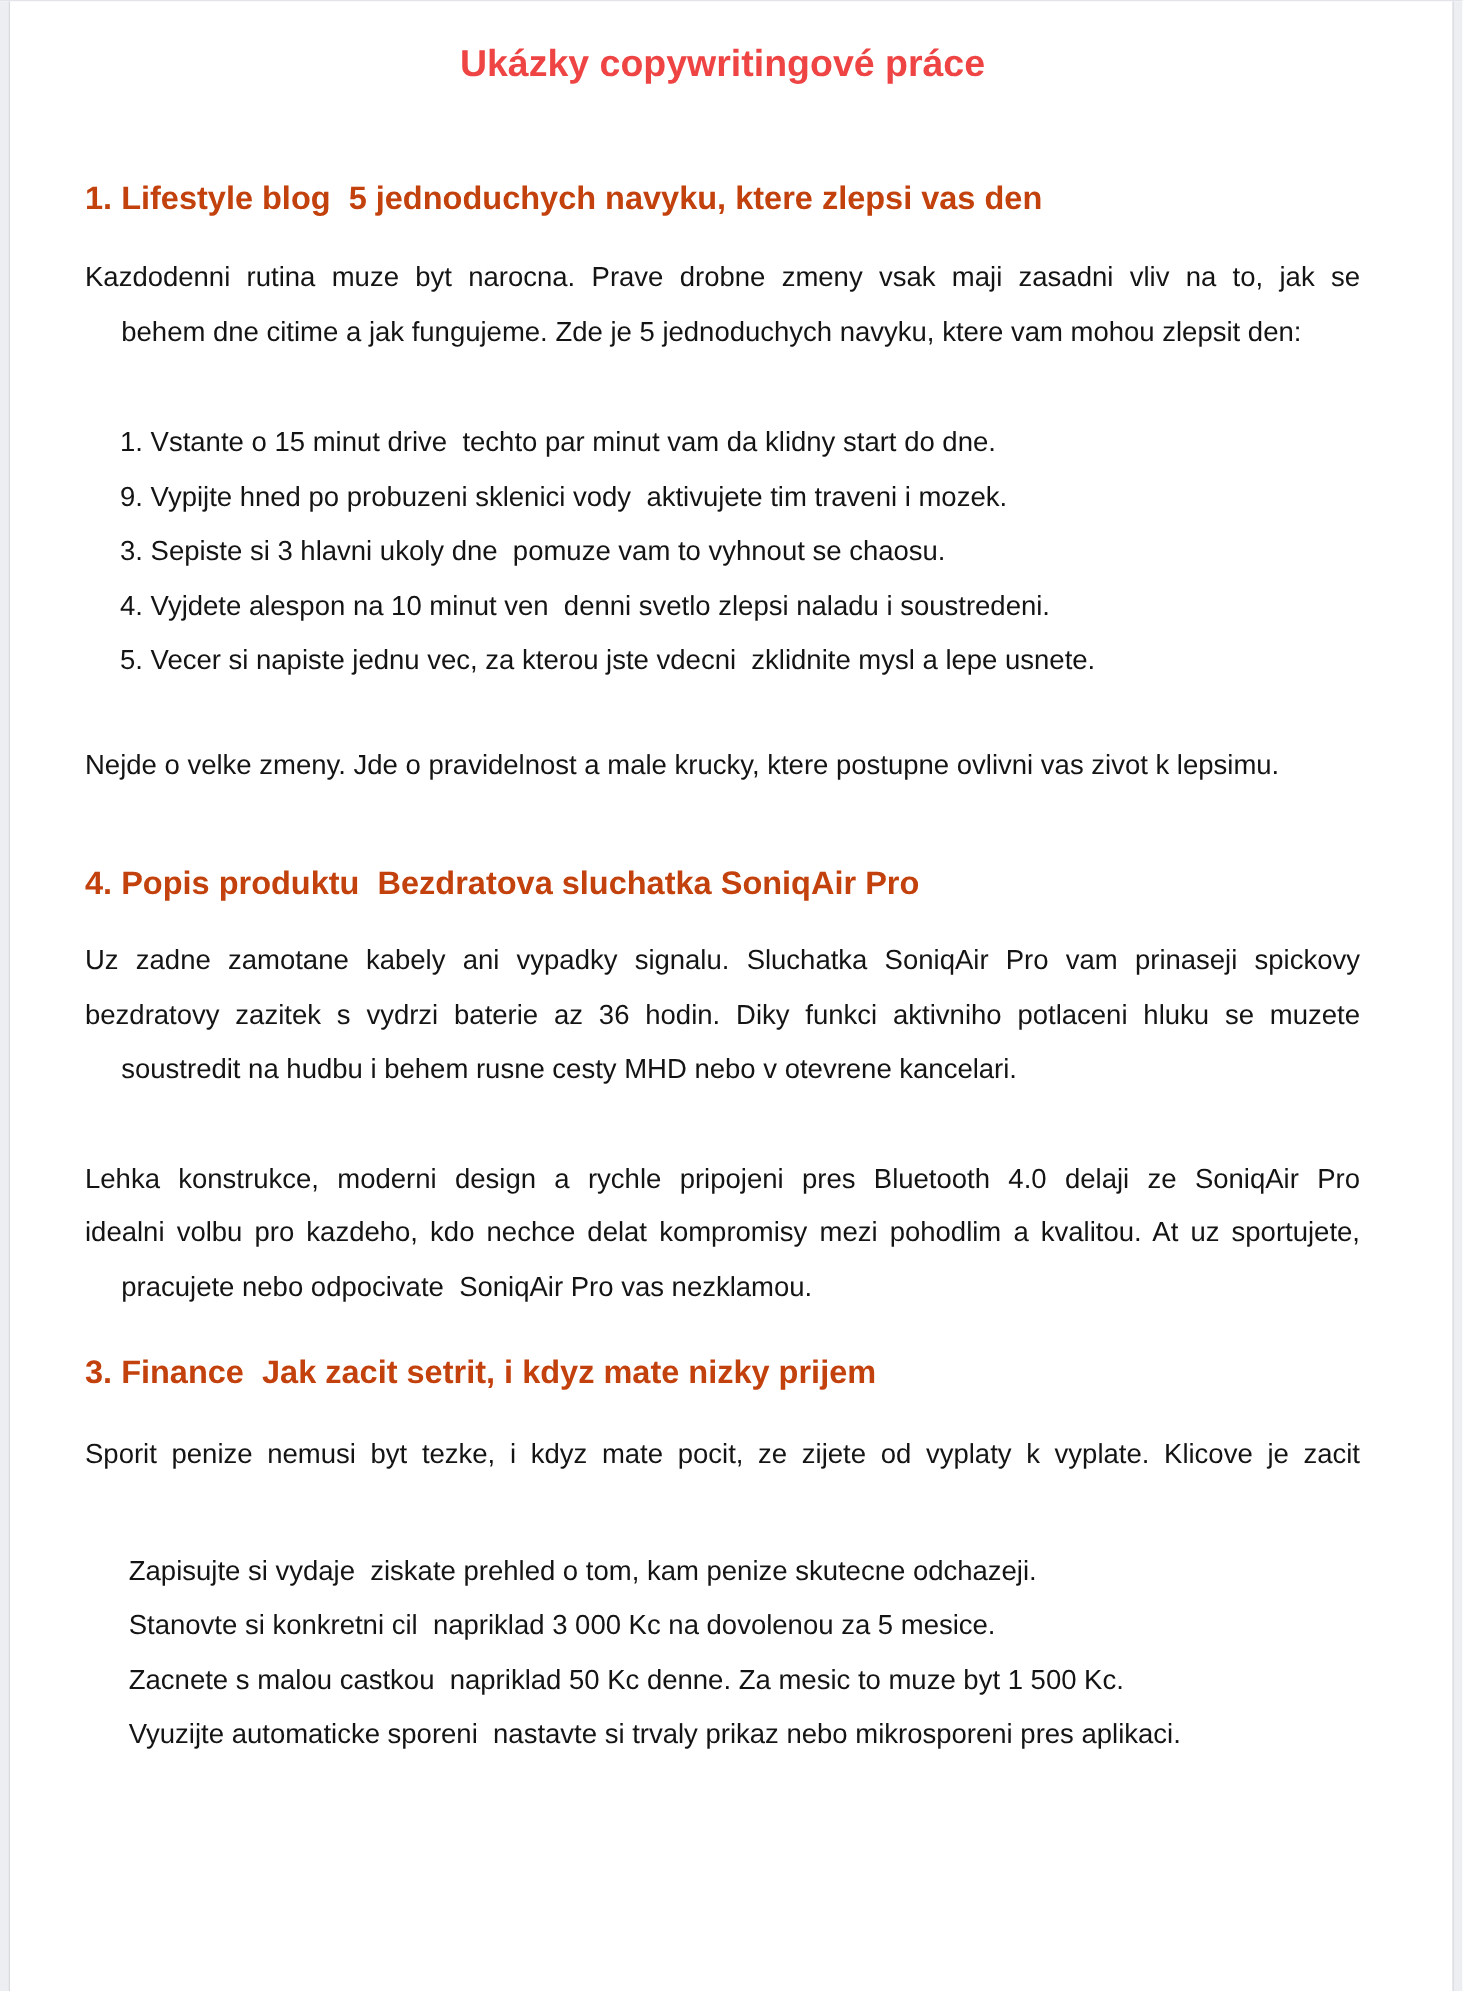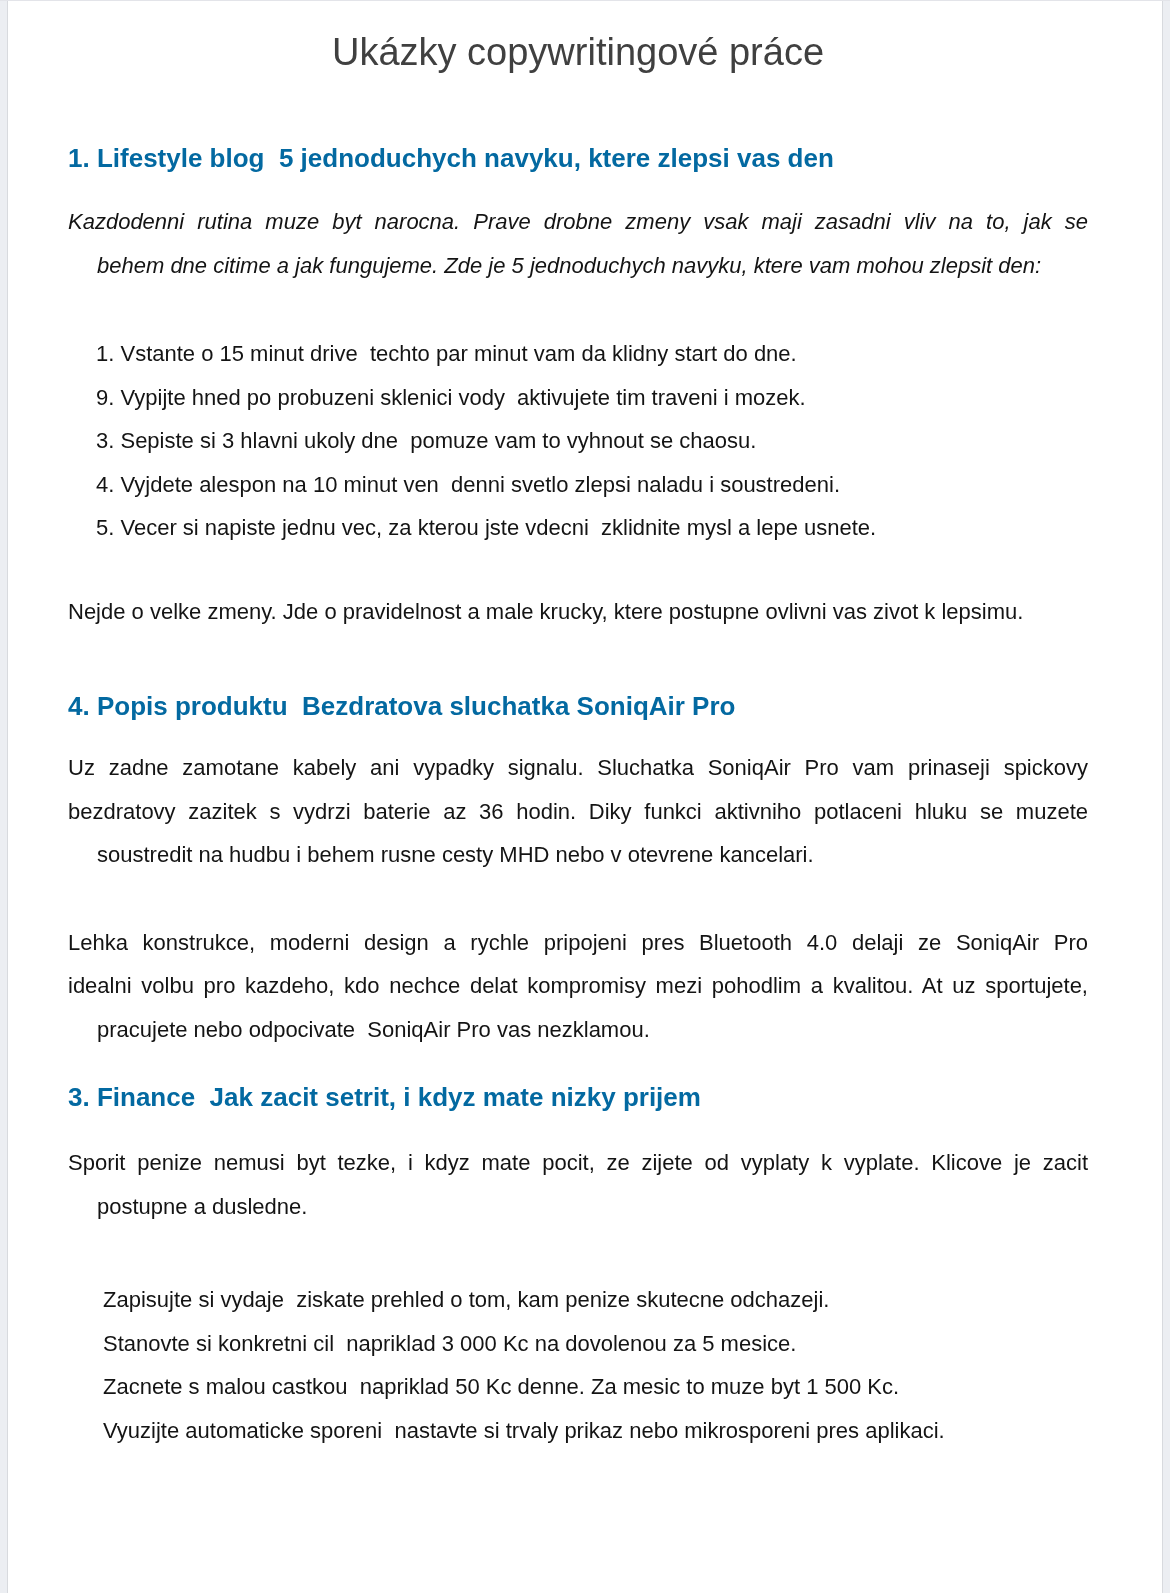--- a/index.html
+++ b/index.html
@@ -27,51 +27,51 @@
     position: relative;
     box-sizing: border-box;
     width: 1170px;
     height: 1593px;
     padding: 0 82px 0 68px;
     background: #ffffff;
   }
 
   .doc-title {
     margin: 29px 0 0 0;
-    font-size: 38px;
-    font-weight: normal;
+    font-size: 30px;
+    font-weight: bold;
     line-height: 44px;
     text-align: center;
-    color: #404040;
+    color: #ef4444;
     white-space: pre-wrap;
   }
 
   .section-heading {
     font-size: 26px;
     font-weight: bold;
     line-height: 44px;
-    color: #0369a1;
+    color: #c2410c;
     white-space: pre-wrap;
   }
   .section-heading.h1 { margin-top: 62px; }
   .section-heading.h2 { margin-top: 51px; }
   .section-heading.h3 { margin-top: 24px; }
 
   .para { font-size: 22px; }
   .para .jline,
   .para .nline,
   .plainline {
     font-size: 22px;
     line-height: 43.5px;
     white-space: pre-wrap;
   }
   .para .jline { text-align: justify; text-align-last: justify; }
   .para .nline { text-align: left; margin-left: 29px; }
 
-  .p1 { margin-top: 20px; font-style: italic; }
+  .p1 { margin-top: 20px; }
   .p2 { margin-top: 40px; }
   .p3 { margin-top: 18px; }
   .p4 { margin-top: 44px; }
   .p5 { margin-top: 22px; }
 
   .list1 { margin-top: 45px; }
   .list2 { margin-top: 50px; padding-left: 7px; }
   .list-item {
     font-size: 22px;
     line-height: 43.5px;
@@ -117,21 +117,20 @@
   <div class="para p4">
     <div class="jline">Lehka konstrukce, moderni design a rychle pripojeni pres Bluetooth 4.0 delaji ze SoniqAir Pro</div>
     <div class="jline">idealni volbu pro kazdeho, kdo nechce delat kompromisy mezi pohodlim a kvalitou. At uz sportujete,</div>
     <div class="nline">pracujete nebo odpocivate  SoniqAir Pro vas nezklamou.</div>
   </div>
 
   <div class="section-heading h3">3. Finance  Jak zacit setrit, i kdyz mate nizky prijem</div>
 
   <div class="para p5">
     <div class="jline">Sporit penize nemusi byt tezke, i kdyz mate pocit, ze zijete od vyplaty k vyplate. Klicove je zacit</div>
-    <div class="nline">postupne a dusledne.</div>
   </div>
 
   <div class="list2">
     <div class="list-item">Zapisujte si vydaje  ziskate prehled o tom, kam penize skutecne odchazeji.</div>
     <div class="list-item">Stanovte si konkretni cil  napriklad 3 000 Kc na dovolenou za 5 mesice.</div>
     <div class="list-item">Zacnete s malou castkou  napriklad 50 Kc denne. Za mesic to muze byt 1 500 Kc.</div>
     <div class="list-item">Vyuzijte automaticke sporeni  nastavte si trvaly prikaz nebo mikrosporeni pres aplikaci.</div>
   </div>
 
 </div>

